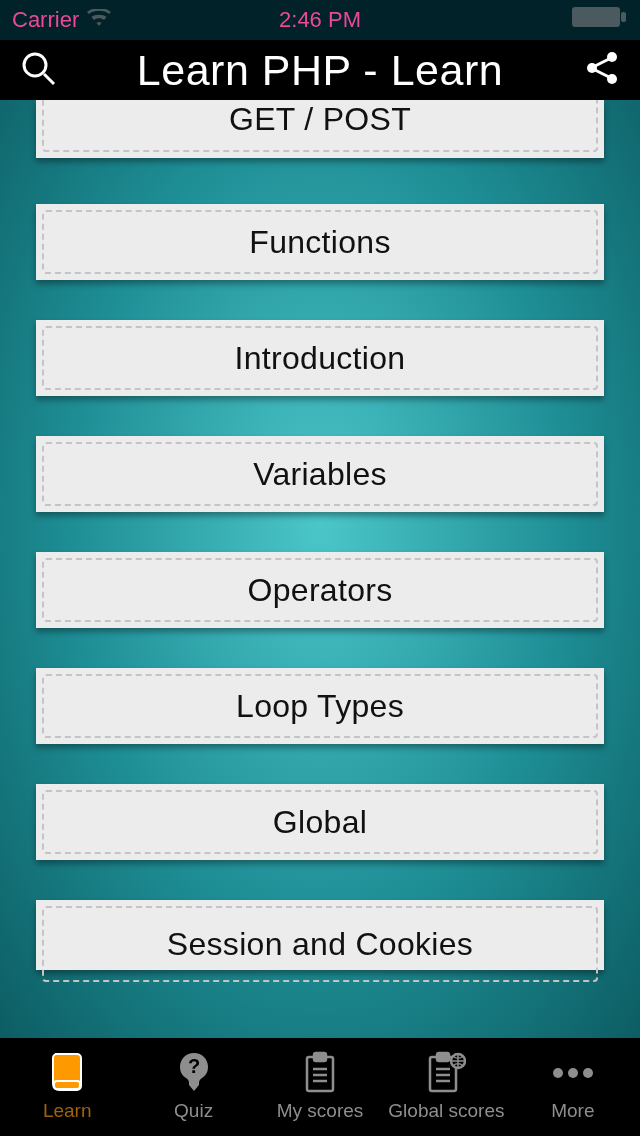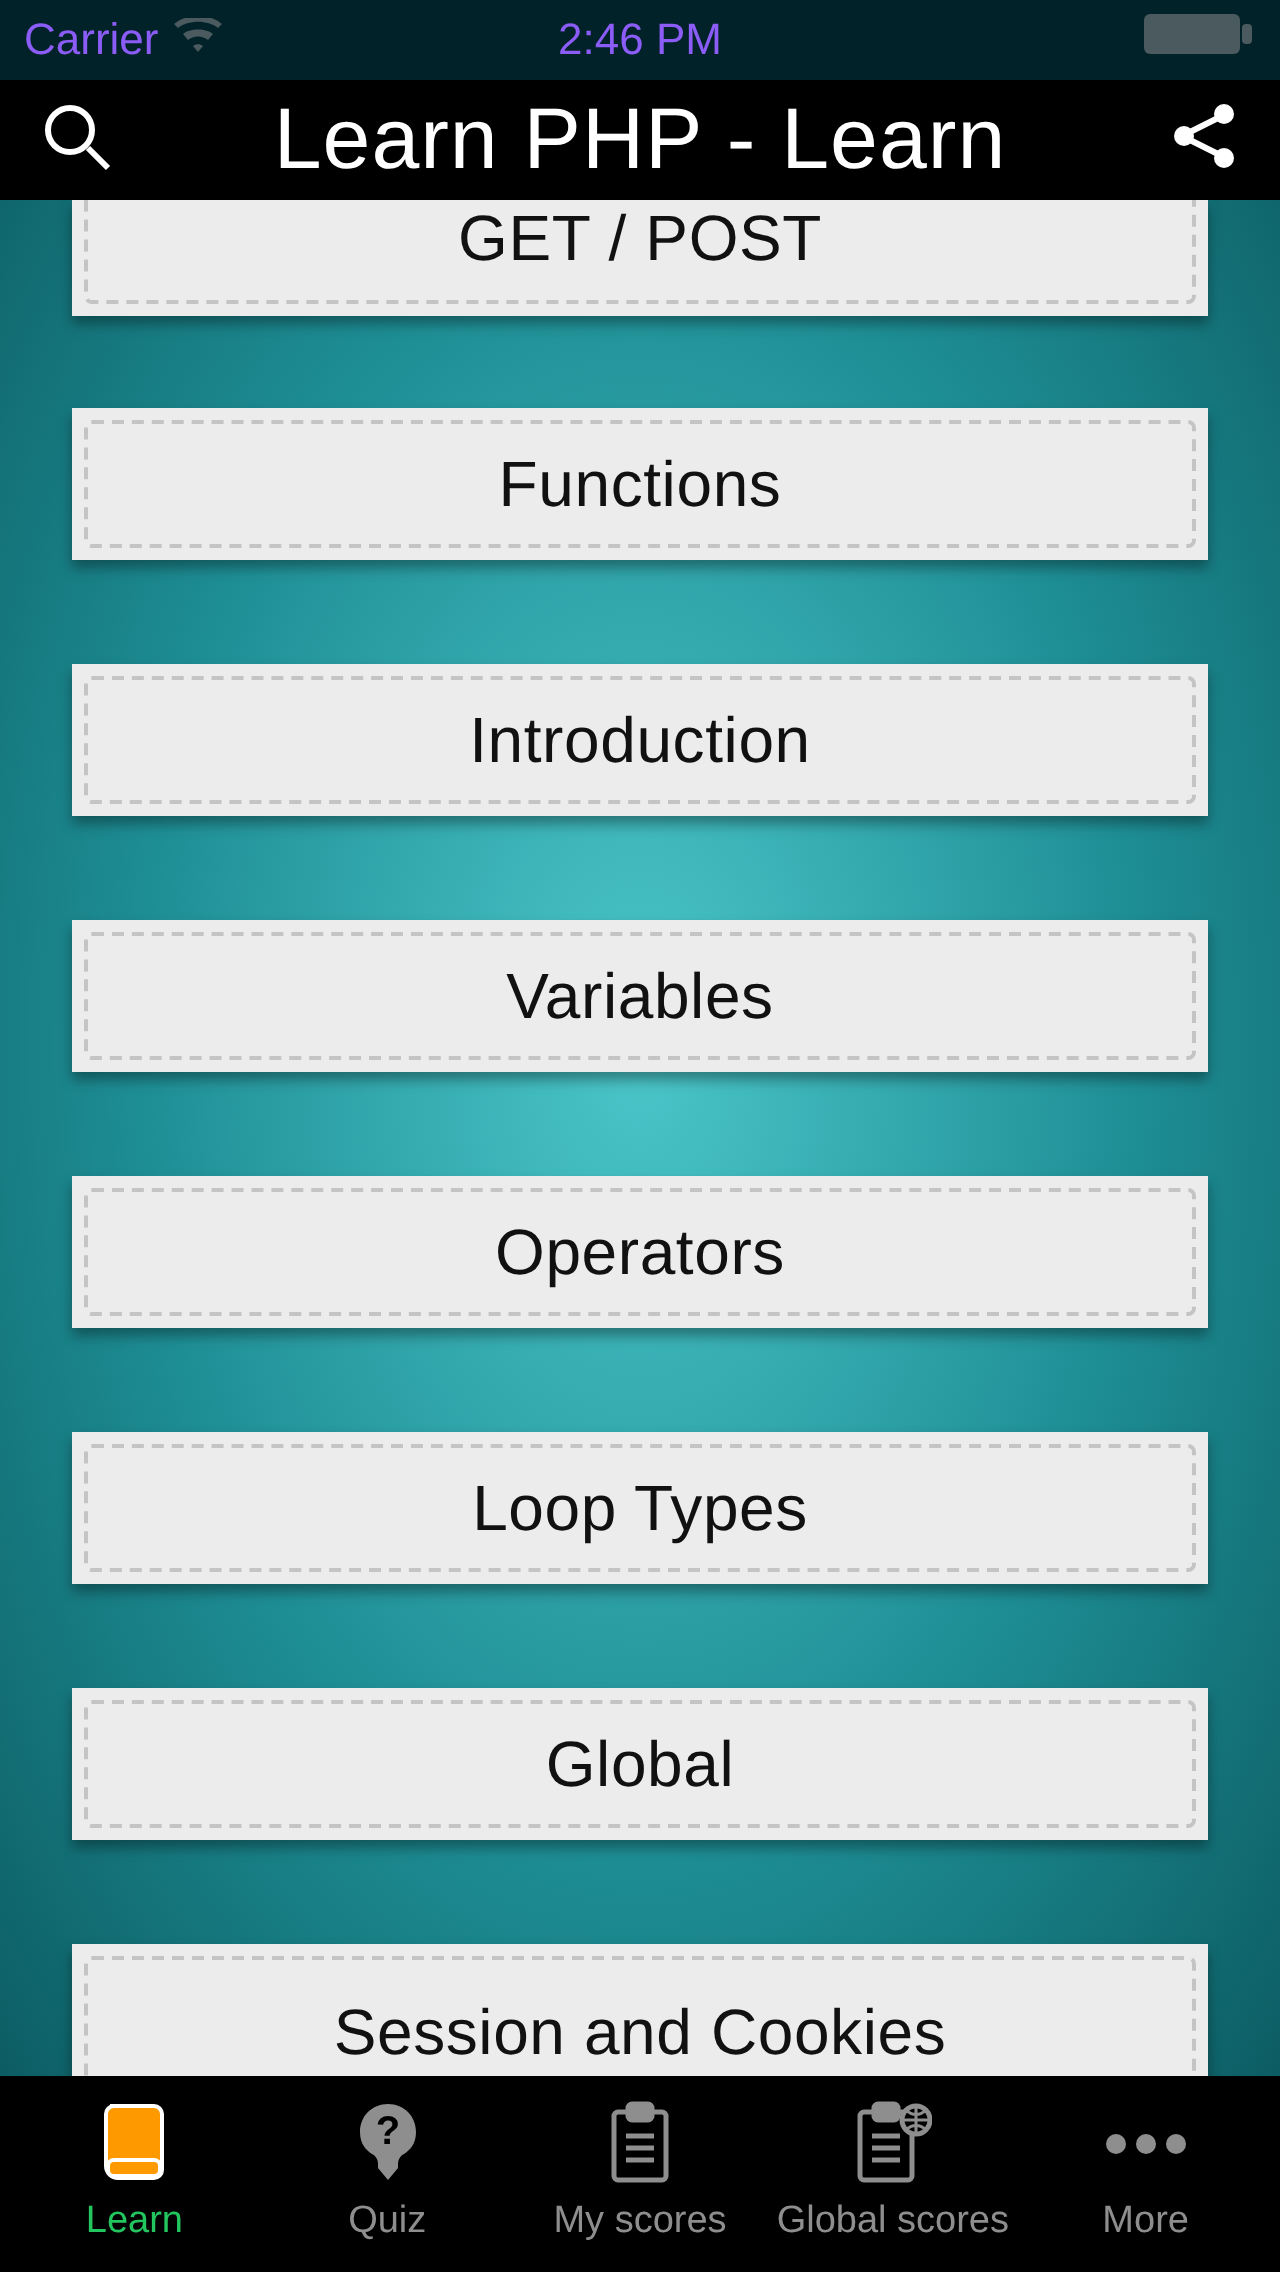--- a/index.html
+++ b/index.html
@@ -3,21 +3,21 @@
 <meta charset="utf-8">
 <style>
   * { box-sizing: border-box; margin: 0; padding: 0; }
   html, body { width: 640px; height: 1136px; overflow: hidden; font-family: "Century Gothic", "Futura", "Avenir", sans-serif; }
   body { display: flex; flex-direction: column; background: #000; }
 
   
   .status-bar {
     height: 40px;
     background: #002228;
-    color: #8b5cf6;
+    color: #ec4899;
     display: flex;
     align-items: center;
     justify-content: space-between;
     padding: 0 12px;
     font-size: 22px;
     font-family: -apple-system, Helvetica, Arial, sans-serif;
   }
   .status-left { display: flex; align-items: center; gap: 8px; }
   .status-center { position: absolute; left: 50%; transform: translateX(-50%); font-weight: 400; }
   .status-right { display: flex; align-items: center; }
@@ -43,21 +43,21 @@
   .main {
     flex: 1;
     background: radial-gradient(ellipse at 50% 45%, #4bc6c9 0%, #1e8e95 55%, #0c5d63 100%);
     padding: 0 36px;
     overflow: hidden;
   }
   .topic {
     background: #ececec;
     box-shadow: 0 4px 6px rgba(0,0,0,0.35);
     height: 76px;
-    margin-bottom: 52px;
+    margin-bottom: 40px;
     display:flex;
     align-items:center;
     justify-content:center;
     position: relative;
   }
   .topic.first {
     height: 58px;
     margin-top: 0;
     margin-bottom: 46px;
     align-items: flex-start;
@@ -95,21 +95,21 @@
   .tab {
     flex:1;
     display:flex;
     flex-direction:column;
     align-items:center;
     justify-content:center;
     gap:4px;
     color:#8e8e8e;
     font-size:19px;
   }
-  .tab.active { color:#22c55e; }
+  .tab.active { color:#a16207; }
   .tab .tab-icon { height:44px; display:flex; align-items:center; justify-content:center; }
 </style>
 </head>
 <body>
 
 <div class="status-bar">
   <div class="status-left">
     <span>Carrier</span>
     <span>
       <svg width="24" height="18" viewBox="0 0 24 18">

